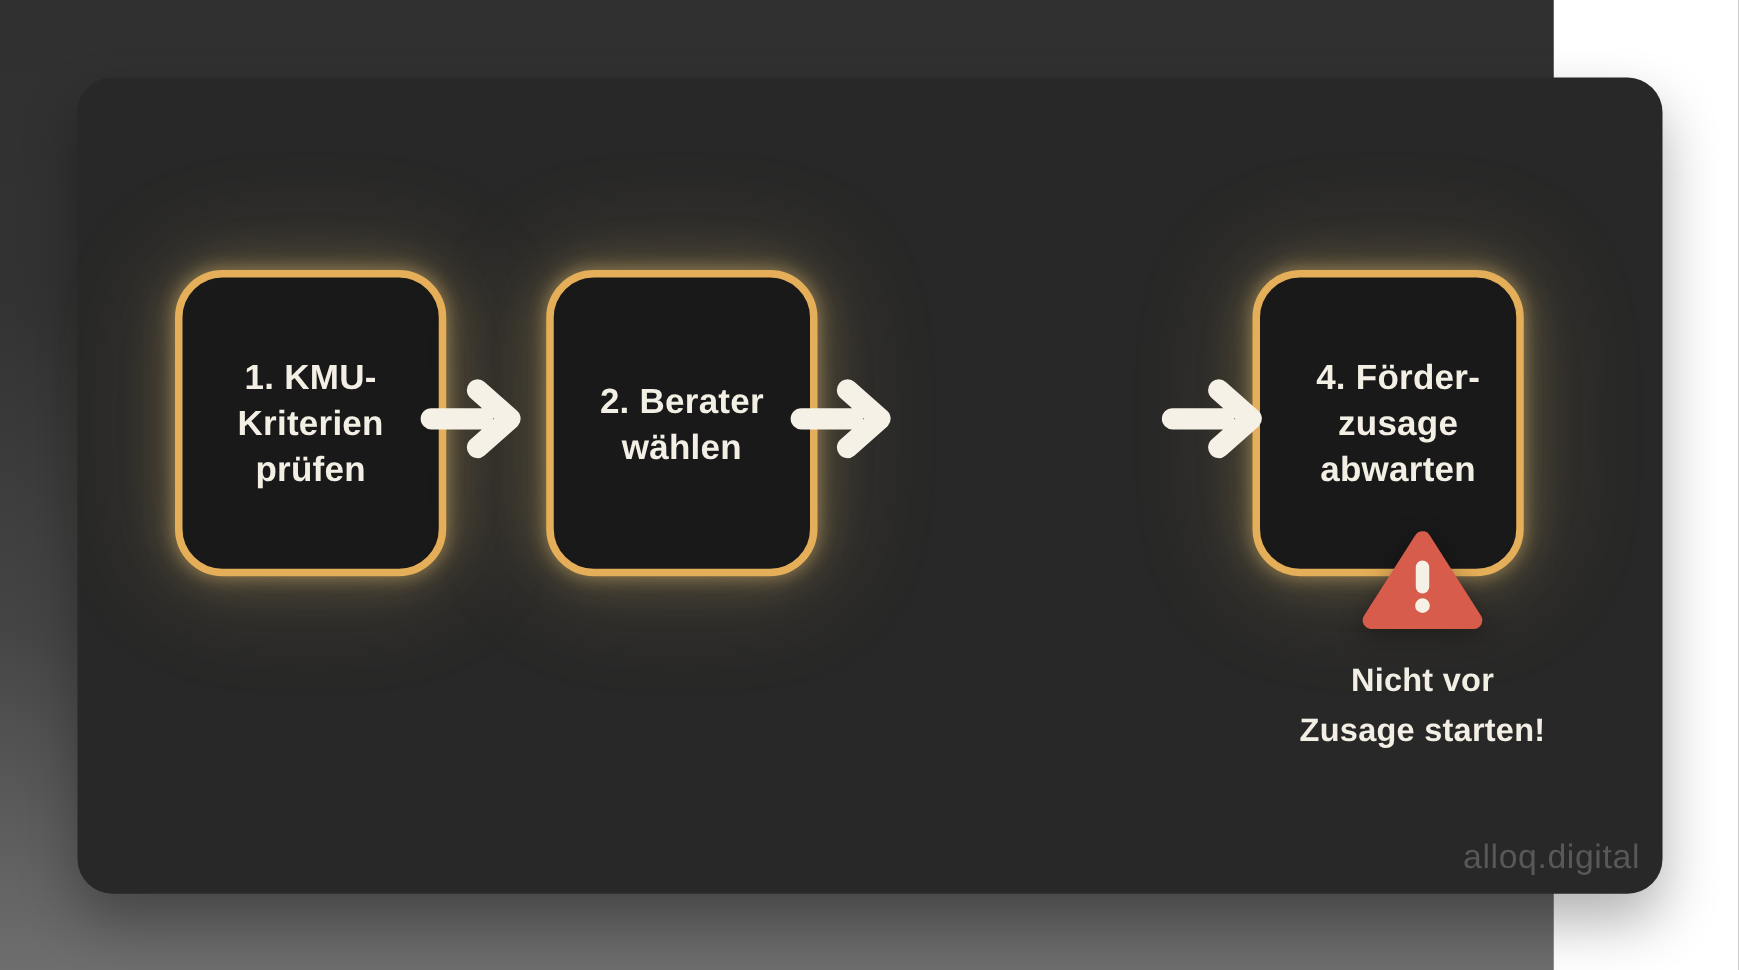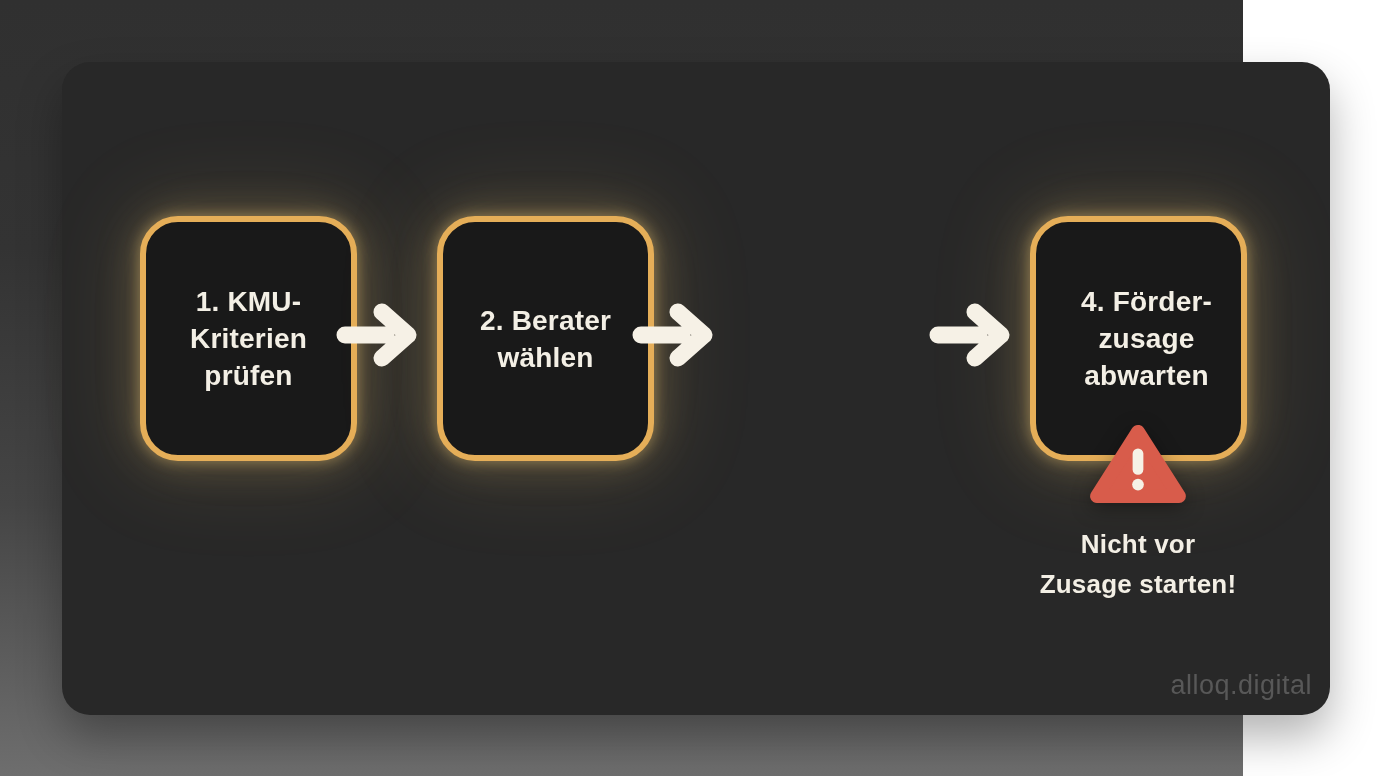--- a/index.html
+++ b/index.html
@@ -31,21 +31,21 @@
     border-radius:38px;
     display:flex;align-items:center;justify-content:center;text-align:center;
     box-shadow:
       0 0 14px 1px rgba(244,206,120,0.40),
       0 0 40px 6px rgba(244,206,120,0.20),
       0 0 90px 18px rgba(244,206,120,0.10);
   }
   .step-box.pos-1{left:78px;}
   .step-box.pos-2{left:375px;}
   .step-box.pos-3{left:671px;}
-  .step-box.pos-4{left:968px;padding-left:16px;}
+  .step-box.pos-4{left:940px;padding-left:16px;}
   .step-label{
     font-weight:700;font-size:28px;line-height:37px;
     color:var(--text-cream);white-space:pre-line;letter-spacing:.2px;
     padding:0 8px;
   }
   .arrow{
     position:absolute;top:240px;width:92px;height:66px;
     color:var(--arrow-cream);z-index:3;
   }
   .arrow.pos-1{left:274px;}

